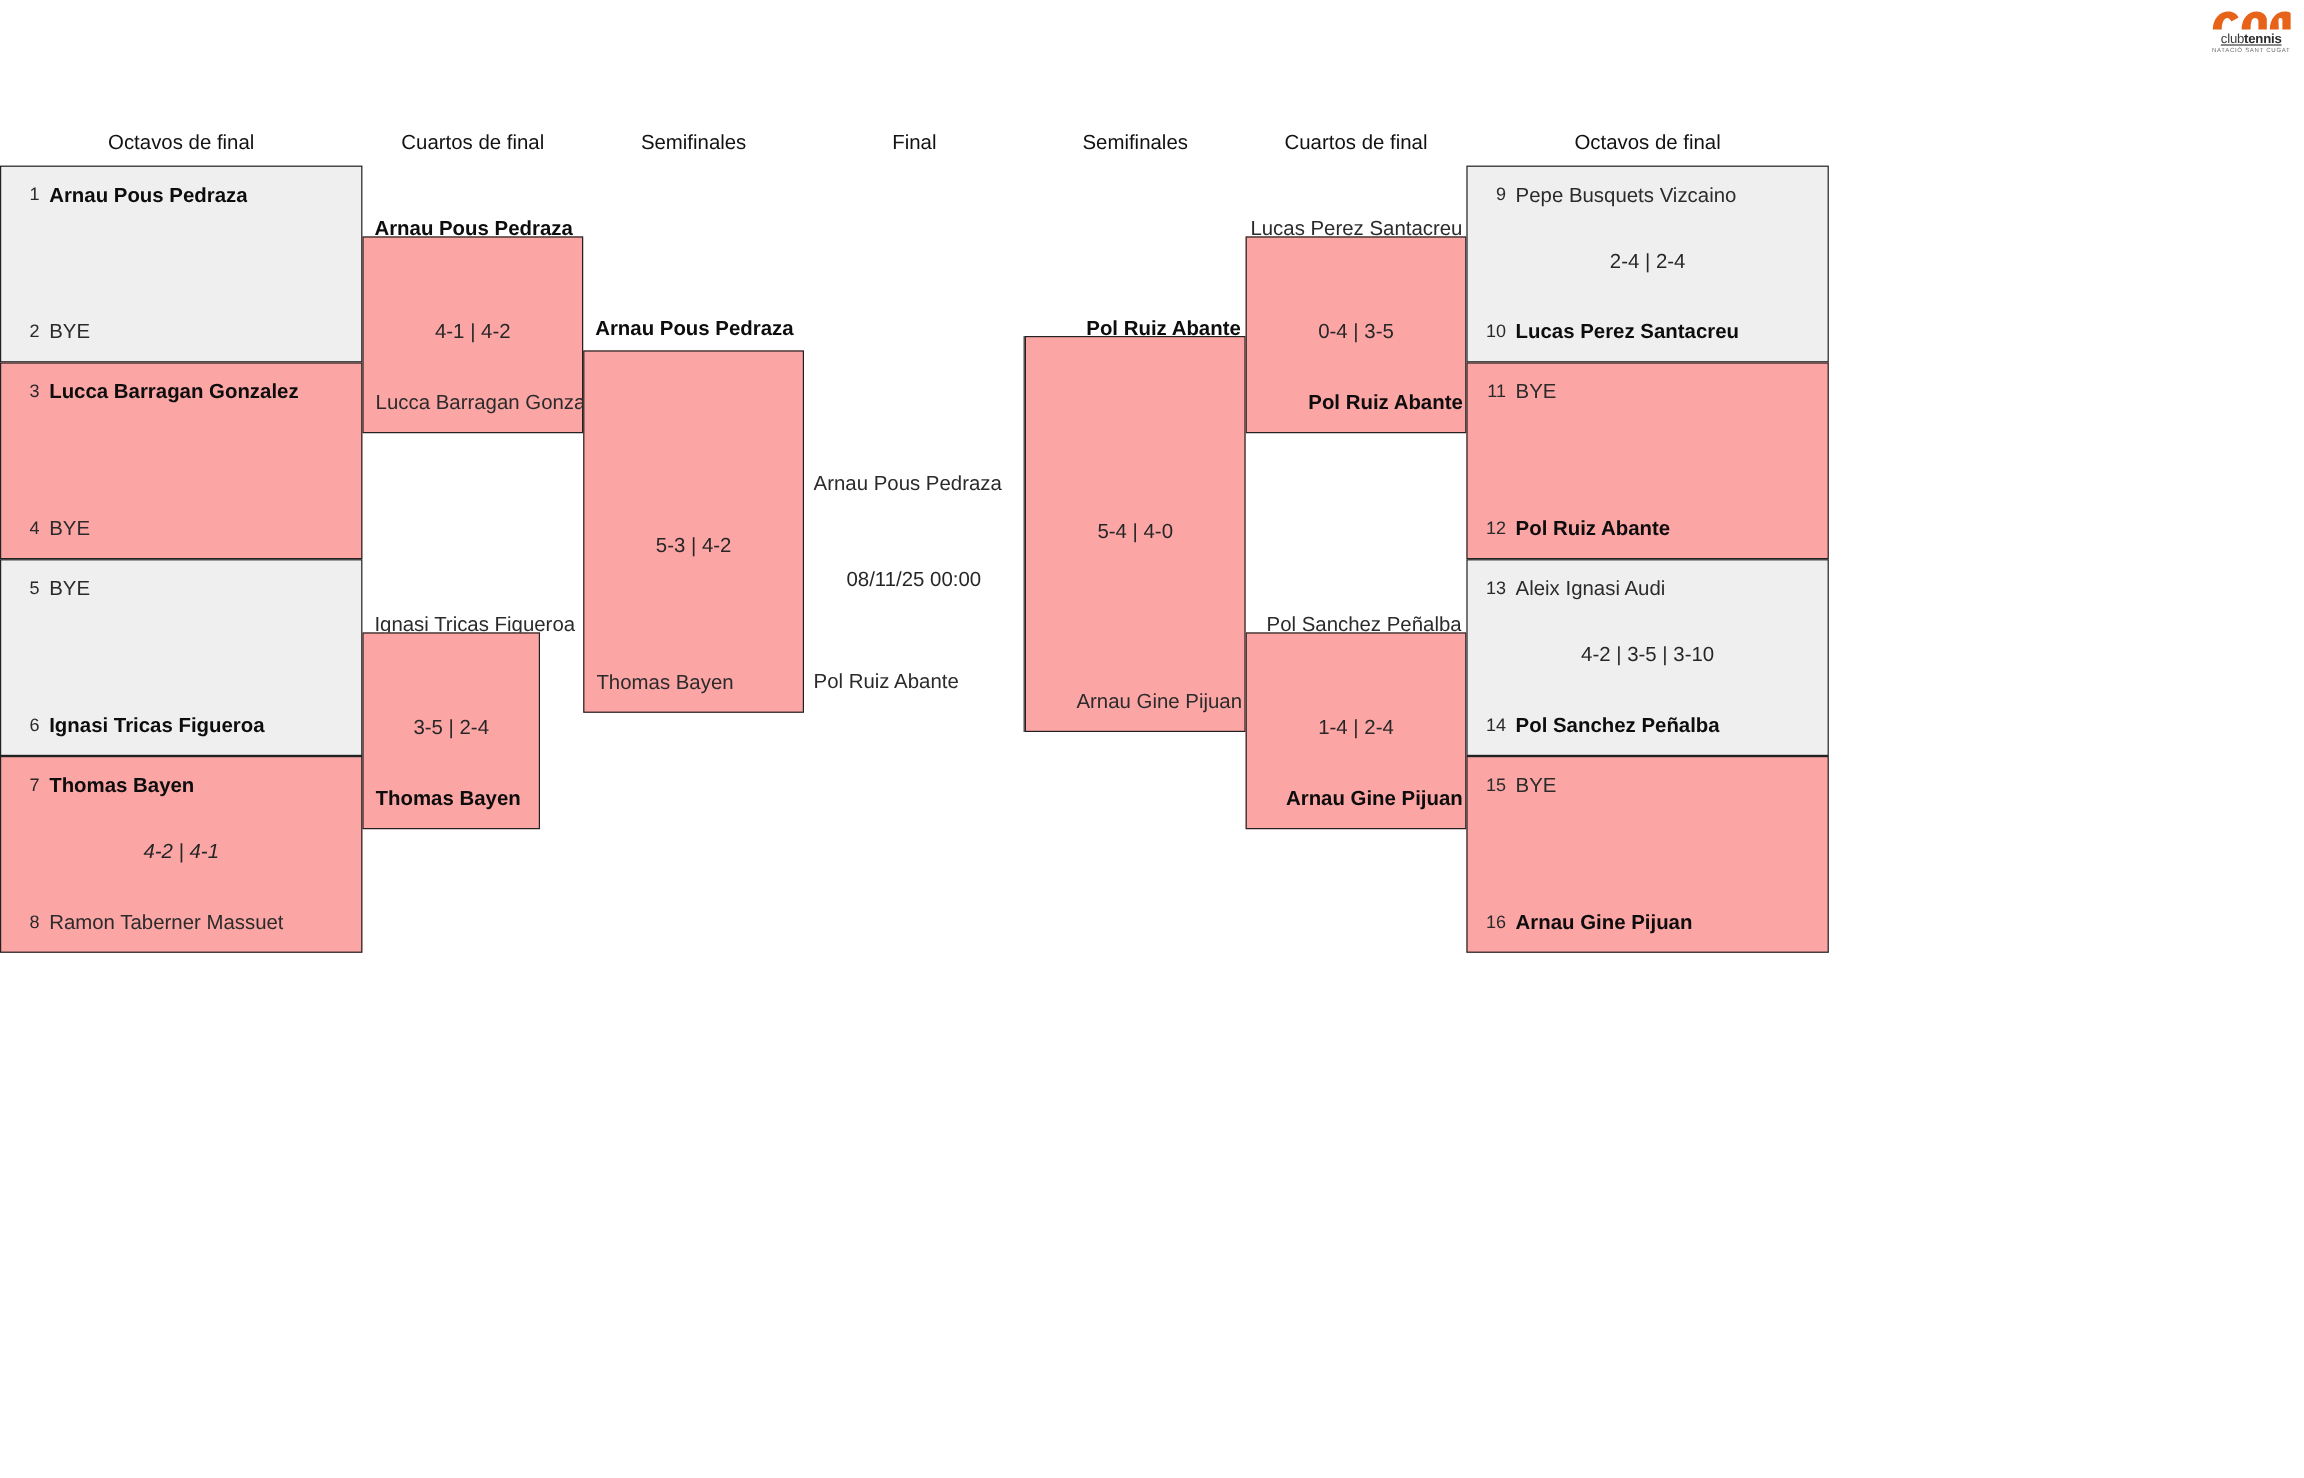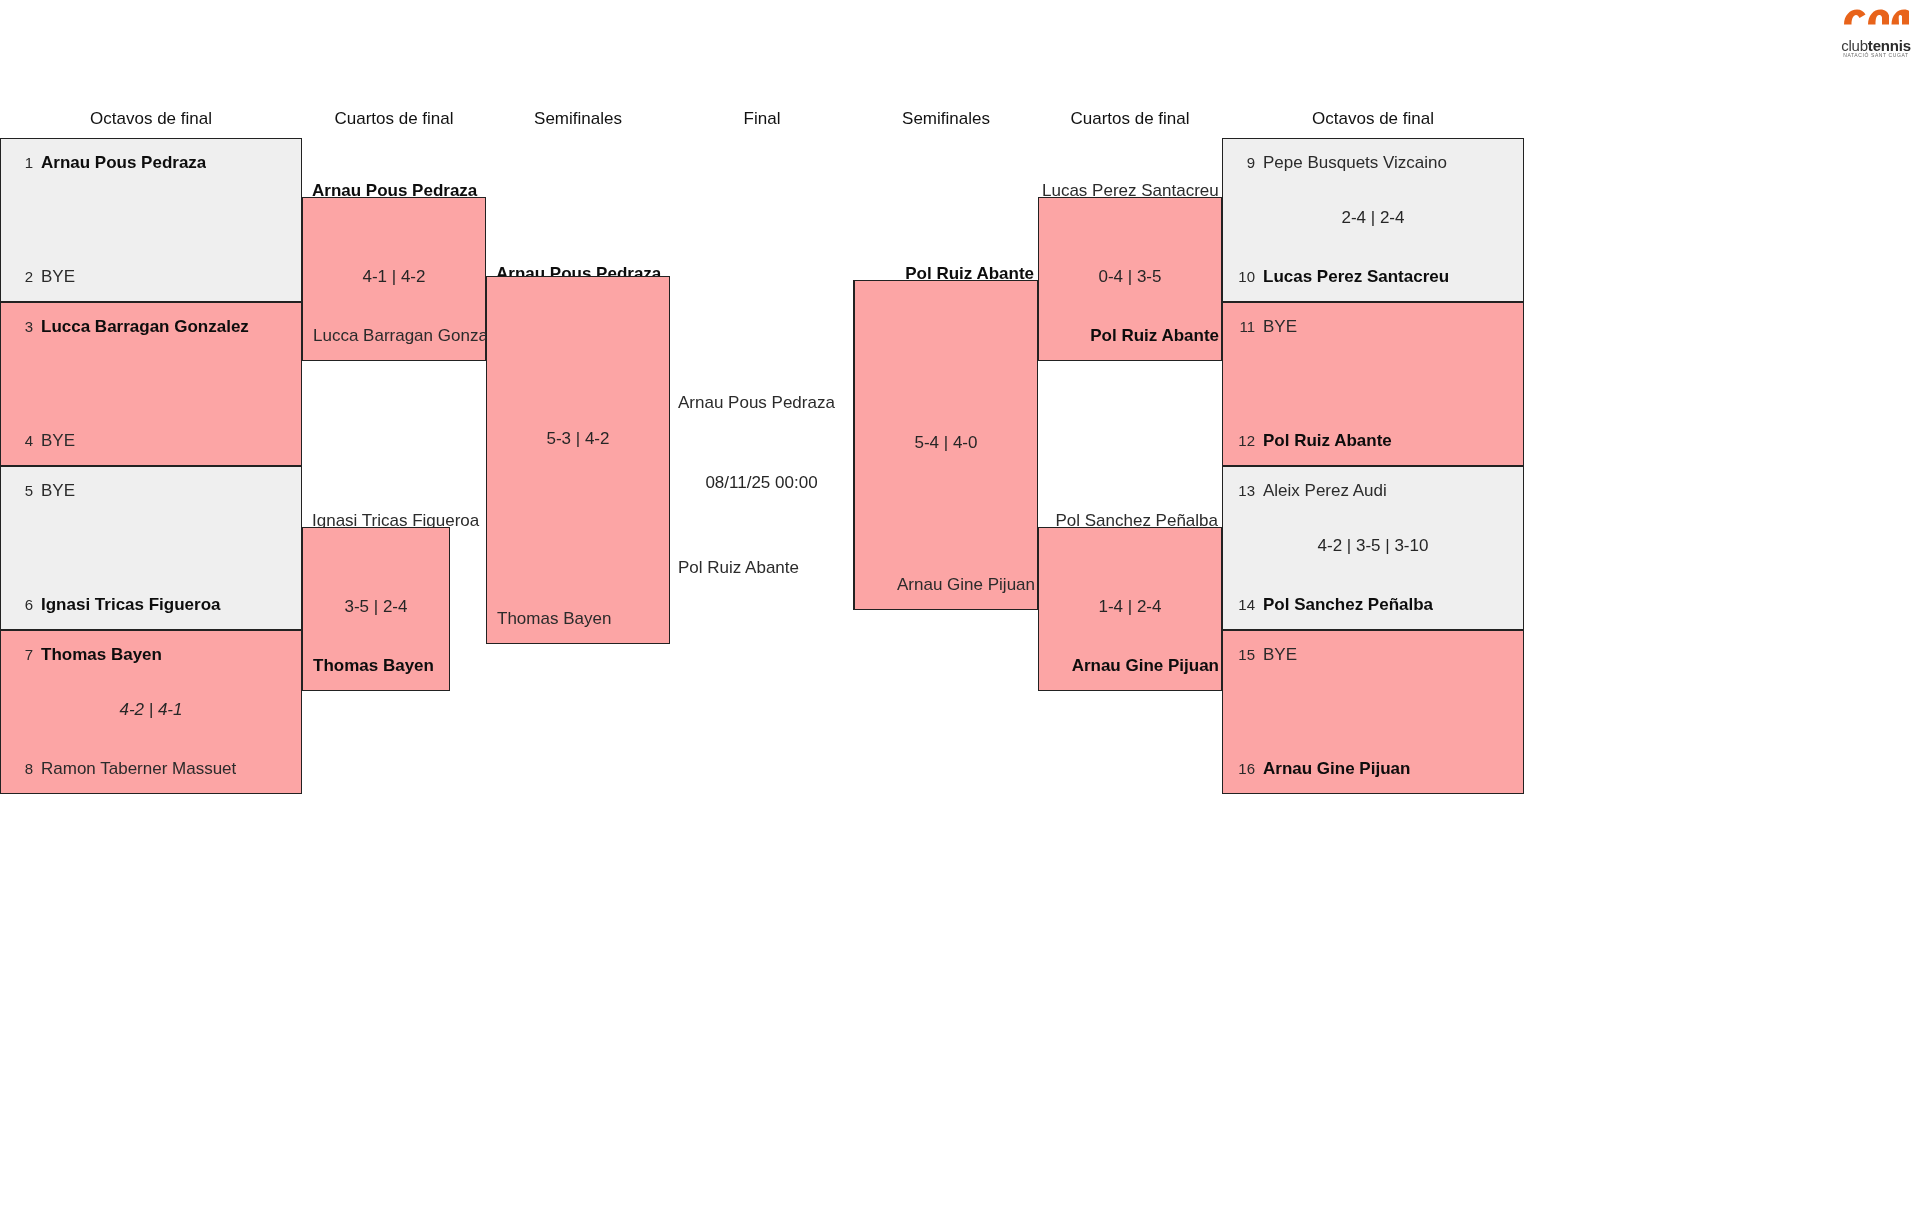--- a/index.html
+++ b/index.html
@@ -14,21 +14,21 @@
   }
 
   
   #header { position:absolute; left:0; top:0; width:1920px; height:88px; }
   #title-block { position:absolute; left:2px; top:6px; }
   .title-line { font-size:24px; line-height:30px; font-weight:400; color:#111; white-space:nowrap; }
 
   
   #logo { position:absolute; right:8px; top:4px; width:72px; height:52px; text-align:center; }
   #logo-mark { width:66px; height:22px; margin:0 auto; display:block; }
-  #logo-word { font-size:15px; line-height:12px; letter-spacing:-0.2px; color:#3b3b3b; margin-top:14px; }
+  #logo-word { font-size:11px; line-height:12px; letter-spacing:-0.2px; color:#3b3b3b; margin-top:1px;text-decoration:underline; }
   #logo-word b { color:#2b2b2b; }
   #logo-sub { font-size:5px; line-height:7px; letter-spacing:0.6px; color:#6a6a6a; }
 
   
   .round-header {
     position:absolute; top:108px; height:22px;
     font-size:17px; line-height:22px; text-align:center;
     color:#121212; white-space:nowrap;
   }
 
@@ -165,21 +165,21 @@
     <div class="adv left loser" style="left:10px; bottom:11px; width:180px;">Lucca Barragan Gonzalez</div>
   </div>
 
   <div class="adv left loser" style="left:312px; top:508px; width:180px;">Ignasi Tricas Figueroa</div>
   <div class="match side-left" style="left:302px; top:527px; width:148px; height:164px;">
     <div class="score" style="top:69px;">3-5 | 2-4</div>
     <div class="adv left winner" style="left:10px; bottom:11px; width:180px;">Thomas Bayen</div>
   </div>
 
   <div class="adv left winner" style="left:496px; top:261px; width:180px;">Arnau Pous Pedraza</div>
-  <div class="match side-left" style="left:486px; top:276px; width:184px; height:368px;">
+  <div class="match side-left" style="left:486px; top:292px; width:184px; height:302px;">
     <div class="score" style="top:152px;">5-3 | 4-2</div>
     <div class="adv left loser" style="left:10px; bottom:11px; width:180px;">Thomas Bayen</div>
   </div>
 
   <div class="match nofill" style="left:670px; top:280px; width:184px; height:330px; border-left:none; border-top:none; border-bottom:none;">
     <div class="adv left loser" style="left:8px; top:110px; width:176px;">Arnau Pous Pedraza</div>
     <div class="score" style="top:193px;">08/11/25 00:00</div>
     <div class="adv left loser" style="left:8px; top:275px; width:176px;">Pol Ruiz Abante</div>
   </div>
 
@@ -221,21 +221,21 @@
     <div class="score" style="top:69px;"></div>
     <div class="slot bot">
       <span class="seed">12</span>
       <span class="pname winner">Pol Ruiz Abante</span>
     </div>
   </div>
 
   <div class="match shaded side-right" style="left:1222px; top:466px; width:302px; height:164px;">
     <div class="slot top">
       <span class="seed">13</span>
-      <span class="pname loser">Aleix Perez Audi</span>
+      <span class="pname loser">Aleix Ignasi Audi</span>
     </div>
     <div class="score" style="top:69px;">4-2 | 3-5 | 3-10</div>
     <div class="slot bot">
       <span class="seed">14</span>
       <span class="pname winner">Pol Sanchez Peñalba</span>
     </div>
   </div>
 
   <div class="match side-right" style="left:1222px; top:630px; width:302px; height:164px;">
     <div class="slot top">

